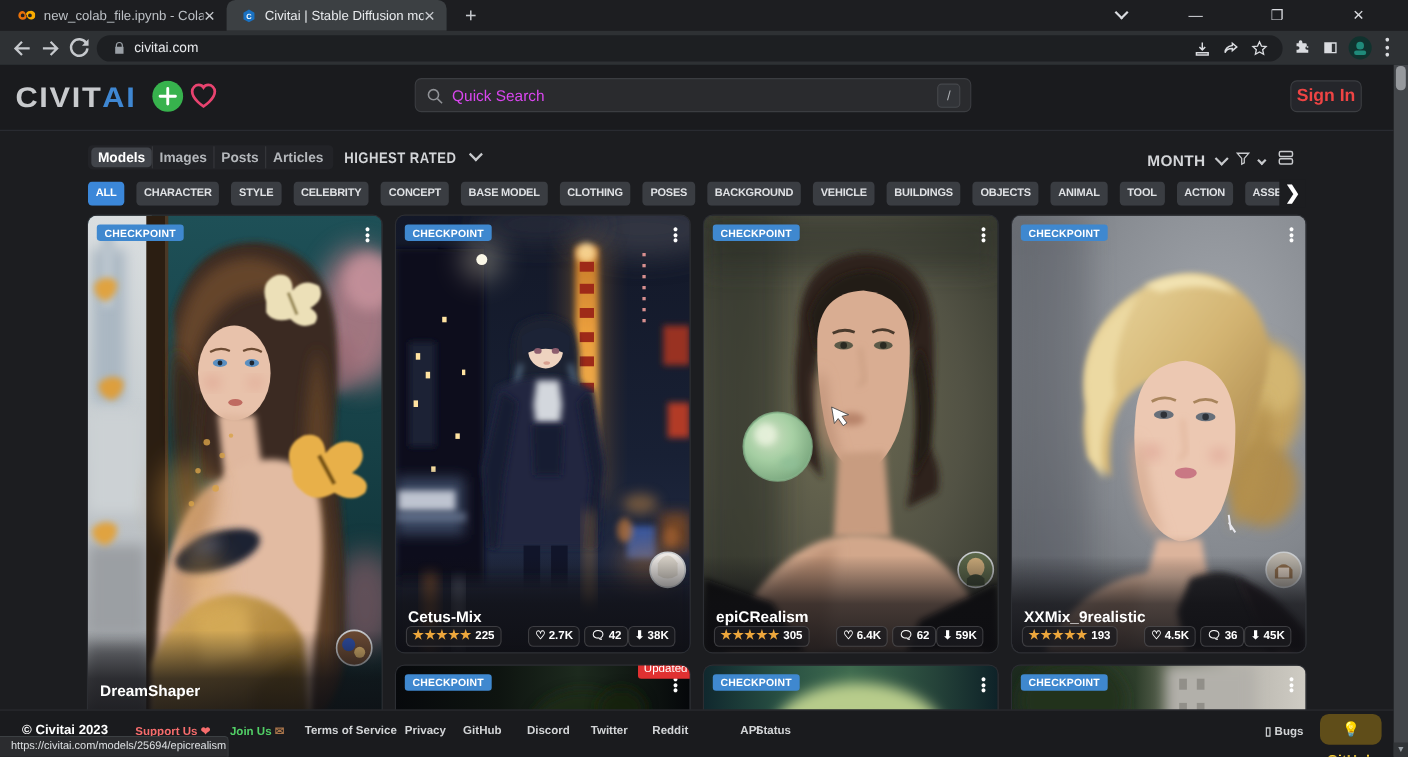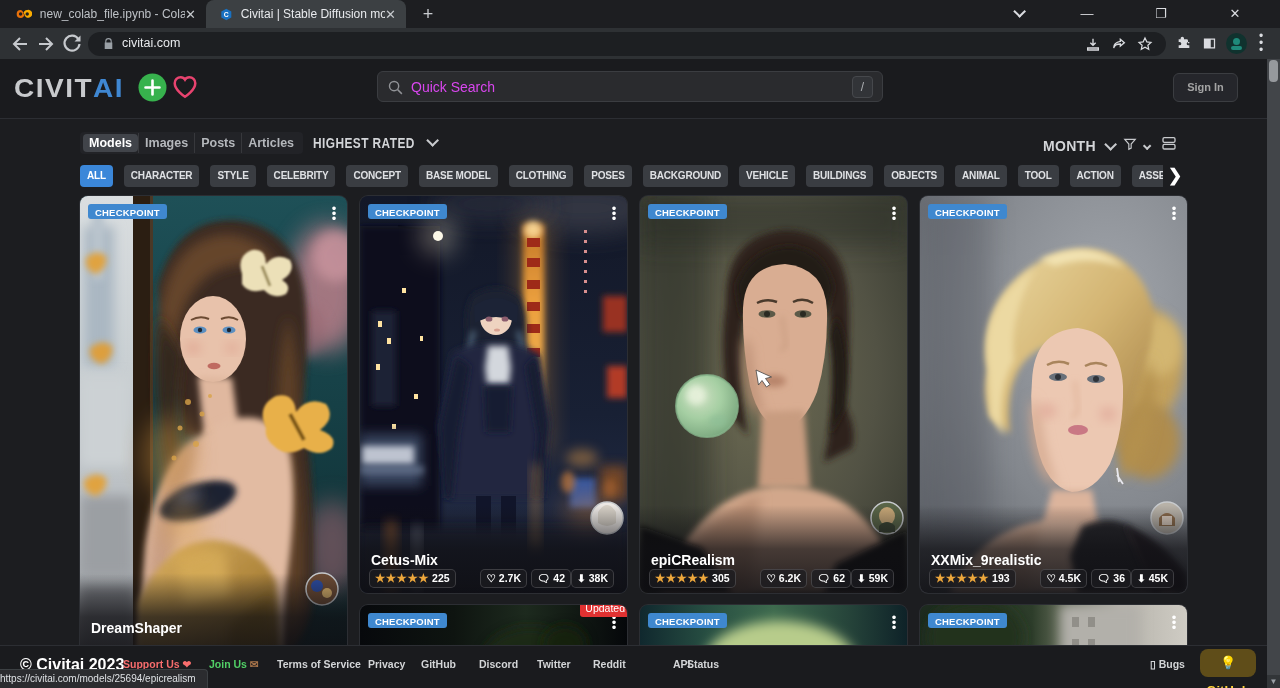--- a/index.html
+++ b/index.html
@@ -19,21 +19,21 @@
   #urltxt { position:absolute; left:34px; top:4px; font-size:12.5px; color:#e8eaed; }
   
   #page { position:absolute; left:0; top:59px; width:1267px; height:629px; background:#1c1d20; overflow:hidden; }
   #hdr { position:absolute; left:0; top:0; width:1267px; height:60px; background:#1a1b1e; border-bottom:1px solid #2c2e33; }
   #logo { position:absolute; left:14px; top:15px; font-weight:bold; font-size:28px; letter-spacing:1.5px; color:#c8cacd; transform:scaleY(.92); transform-origin:top left; }
   #logo b { color:#3f87d2; }
   #heart { position:absolute; left:172px; top:16px; width:26px; height:24px; }
   #search { position:absolute; left:377px; top:12px; width:506px; height:31px; background:#2a2b2e; border:1px solid #3b3d41; border-radius:6px; }
   #search .ph { position:absolute; left:33px; top:7px; color:#d946ef; font-size:14px; }
   #slash { position:absolute; right:9px; top:4px; width:21px; height:22px; background:#323438; border:1px solid #46484c; border-radius:4px; color:#aeb1b5; font-size:12px; text-align:center; line-height:20px; }
-  #signin { position:absolute; left:1173px; top:14px; width:65px; height:29px; background:#25262b; border:1px solid #3b3d41; border-radius:6px; color:#a3a3a3; font-weight:bold; font-size:11px; text-align:center; line-height:27px; }
+  #signin { position:absolute; left:1173px; top:14px; width:65px; height:29px; background:#25262b; border:1px solid #3b3d41; border-radius:6px; color:#ef4444; font-weight:bold; font-size:16px; text-align:center; line-height:27px; }
   
   #seg { position:absolute; left:80px; top:73px; height:22px; display:flex; align-items:center; border-radius:4px; background:#222327; padding:0 3px; }
   .segi { padding:0 6px; font-size:12.5px; font-weight:bold; color:#b4b7bb; line-height:20px; border-left:1px solid #37383c; }
   .segi:first-child { border-left:none; }
   .segi.on { background:#41444a; color:#fff; border-radius:4px; border-left:none; height:18px; line-height:18px; }
   #hrated { position:absolute; left:313px; top:76px; font-size:14px; font-weight:bold; color:#d3d5d8; letter-spacing:.5px; }
   #hrated .sq { display:inline-block; transform:scaleX(.85); transform-origin:left center; white-space:nowrap; }
   #month { position:absolute; left:1043px; top:76px; font-size:14px; font-weight:bold; color:#d3d5d8; letter-spacing:.3px; }
   .chev { display:inline-block; width:9px; height:9px; border-right:2px solid #c8cacd; border-bottom:2px solid #c8cacd; transform:rotate(45deg) translateY(-3px); margin-left:8px; }
   
@@ -50,21 +50,21 @@
   .cbot { position:absolute; left:0; right:0; bottom:0; height:88px; background:linear-gradient(to bottom, rgba(16,16,20,0), rgba(16,16,20,.72) 50%, rgba(14,14,18,.88)); }
   .ctitle { position:absolute; left:11px; bottom:25px; color:#fff; font-weight:bold; font-size:14px; }
   .stats { position:absolute; left:9px; right:13px; bottom:4px; height:20px; }
   .pill { position:absolute; height:19px; background:rgba(28,28,32,.72); border:1px solid rgba(255,255,255,.16); border-radius:5px; color:#fff; font-size:10.5px; font-weight:bold; line-height:17px; padding:0 5px; display:flex; align-items:center; gap:3px; white-space:nowrap; }
   .stars { letter-spacing:.5px; color:#eda73c; font-size:11.5px; }
   .pnum { color:#fff; }
   
   #footer { position:absolute; left:0; top:586px; width:1267px; height:43px; background:#1a1b1e; border-top:1px solid #2c2e33; }
   #footer .f { position:absolute; top:12px; font-size:10.5px; color:#d3d5d7; font-weight:bold; }
   #ideas { position:absolute; left:1200px; top:3px; width:56px; height:28px; background:#5f4d19; border-radius:8px; color:#ffd43b; font-weight:bold; font-size:13px; text-align:center; line-height:28px; }
-  #statusbb { position:absolute; left:0; top:669px; width:208px; height:19px; background:#2b2c2f; border:1px solid #3c4043; border-left:none; border-bottom:none; border-radius:0 4px 0 0; color:#dde0e3; font-size:10px; line-height:18px; padding-left:0; z-index:60; white-space:nowrap; overflow:hidden; }
+  #statusbb { position:absolute; left:0; top:669px; width:208px; height:19px; background:#2b2c2f; border:1px solid #3c4043; border-left:none; border-bottom:none; border-radius:0 4px 0 0; color:#dde0e3; font-size:10px; line-height:18px; padding-left:10px; z-index:60; white-space:nowrap; overflow:hidden; }
   
   #sbar { position:absolute; left:1267px; top:59px; width:13px; height:629px; background:#424549; }
   #sthumb { position:absolute; left:2px; top:1px; width:9px; height:22px; background:#96999d; border-radius:4px; }
   #sdown { position:absolute; left:0; top:616px; width:13px; height:13px; background:#323538; color:#9aa0a6; font-size:8px; text-align:center; line-height:13px; }
 </style>
 </head>
 <body>
 
 <div id="tabbar">
   <div id="tab1" class="tab">
@@ -472,21 +472,21 @@
         <span>•</span>
         <span>•</span>
         <span>•</span>
       </div>
     <div class="ctitle">epiCRealism</div>
     <div class="stats">
       <div class="pill" style="left:0;">
           <span class="stars">★★★★★</span>
           <span class="pnum">305</span>
         </div>
-      <div class="pill" style="right:87px;">♡ 6.2K</div>
+      <div class="pill" style="right:87px;">♡ 6.4K</div>
       <div class="pill" style="right:43px;">🗨 62</div>
       <div class="pill" style="right:0;">⬇ 59K</div>
     </div>
   </div>
 
   <div class="card" style="left:920px; top:137px; height:397px;">
     <svg class="cimg" width="267" height="397" viewBox="0 0 267 397" preserveAspectRatio="none">
       <defs>
         <radialGradient id="c4bg" cx="70%" cy="30%" r="95%">
             <stop offset="0" stop-color="#a2a6ac"></stop>
@@ -627,21 +627,21 @@
     </svg>
     <div class="badge">CHECKPOINT</div>
     <div class="dots">
         <span>•</span>
         <span>•</span>
         <span>•</span>
       </div>
   </div>
 
   <div id="footer">
-    <div class="f" style="left:20px; top:10px; font-size:16px; color:#fff;">© Civitai 2023</div>
+    <div class="f" style="left:20px; top:10px; font-size:12px; color:#fff;">© Civitai 2023</div>
     <div class="f" style="left:123px; color:#f76d6d;">Support Us ❤</div>
     <div class="f" style="left:209px; color:#51cf66;">Join Us <span style="color:#a8744a">✉</span></div>
     <div class="f" style="left:277px;">Terms of Service</div>
     <div class="f" style="left:368px;">Privacy</div>
     <div class="f" style="left:421px;">GitHub</div>
     <div class="f" style="left:479px;">Discord</div>
     <div class="f" style="left:537px;">Twitter</div>
     <div class="f" style="left:593px;">Reddit</div>
     <div class="f" style="left:648px;margin-left:25px;">API</div>
     <div class="f" style="left:687px;">Status</div>

